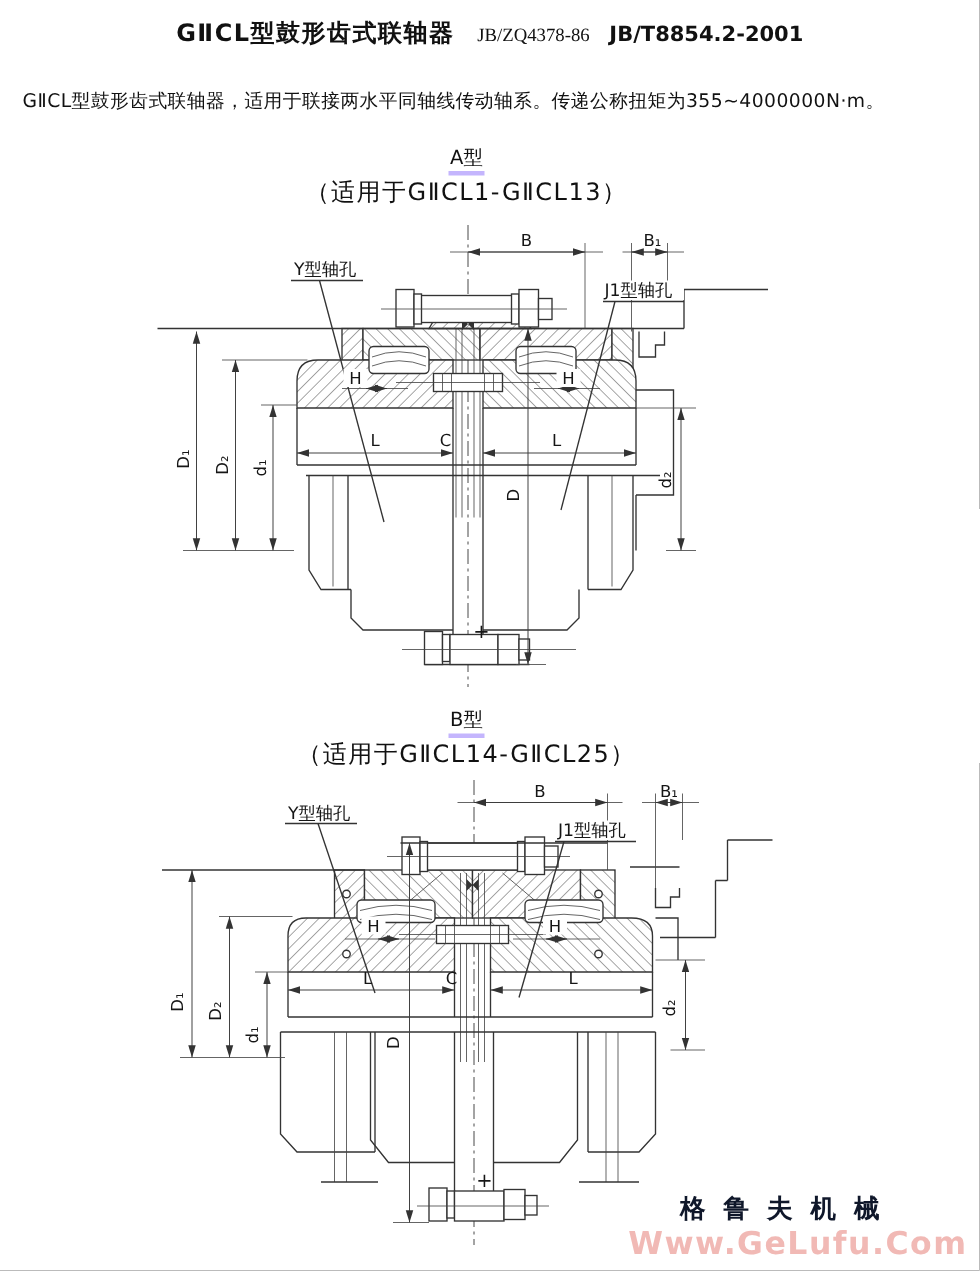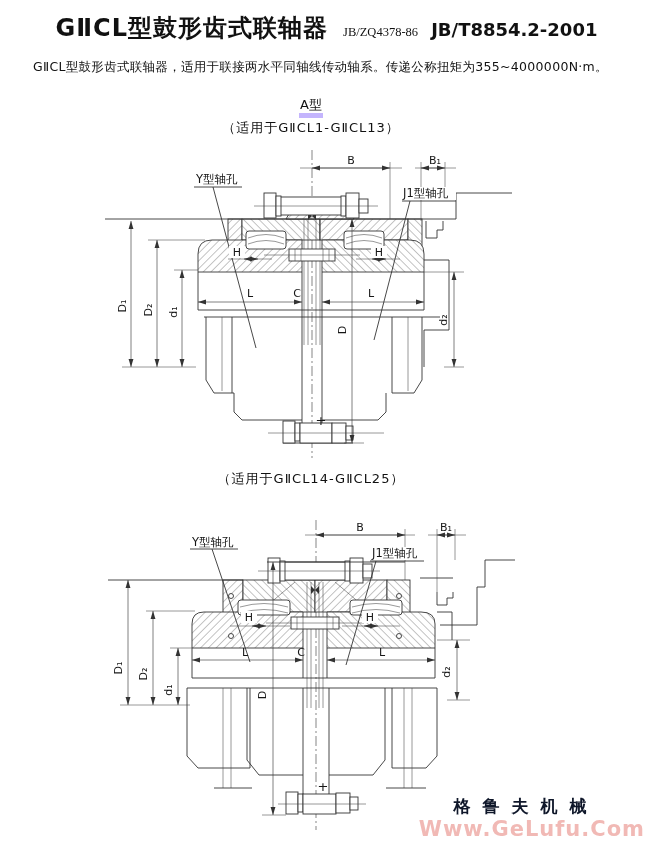--- a/index.html
+++ b/index.html
@@ -1,25 +1,25 @@
 <!DOCTYPE html>
 <html><head>
 <meta charset="utf-8">
 <style>
   html,body{margin:0;padding:0;background:#888;}
   .page{position:relative;width:653px;height:847px;background:#fff;overflow:hidden;
         font-family:"DejaVu Sans","Liberation Sans",sans-serif;color:#111;margin:0 auto;}
   .title-row{position:absolute;top:12px;left:0;width:653px;text-align:center;white-space:nowrap;}
-  .title-main{font-size:24px;font-weight:bold;letter-spacing:1px;}
+  .title-main{font-size:16px;font-weight:bold;letter-spacing:1px;}
   .title-std1{font-size:12.5px;font-weight:normal;margin-left:10px;font-family:Liberation Serif, serif;}
-  .title-std2{font-size:18px;font-weight:bold;margin-left:8px;}
-  .intro{position:absolute;top:58px;left:33px;width:604px;font-size:12.5px;line-height:1.45;letter-spacing:0.3px;}
+  .title-std2{font-size:14px;font-weight:bold;margin-left:8px;}
+  .intro{position:absolute;top:58px;left:15px;width:604px;font-size:12.5px;line-height:1.45;letter-spacing:0.3px;}
   .fig-head{position:absolute;left:0;width:622px;text-align:center;}
-  .fig-head .tl{display:inline-block;font-size:13px;border-bottom:5px solid #c4b5fd;padding:0 1px;line-height:1.25;}
-  .fig-head .rg{font-size:13px;letter-spacing:1px;margin-top:1px;}
+  .fig-head .tl{display:inline-block;font-size:13px;border-bottom:3px solid #c4b5fd;padding:0 1px;line-height:1.25;}
+  .fig-head .rg{font-size:16px;letter-spacing:1px;margin-top:1px;}
   #headA{top:94px;} #headB{top:469px;}
   svg{position:absolute;left:95px;}
   #figA{top:140px;} #figB{top:505px;}
   svg text{font-family:"DejaVu Sans","Liberation Sans",sans-serif;font-size:11px;fill:#161616;}
   svg text.cjk{font-size:11.5px;}
   svg text.rot{font-size:11px;}
   svg text.plus{font-size:13px;}
   .ln{stroke:#333;stroke-width:0.9;fill:none;}
   .tn{stroke:#444;stroke-width:0.55;fill:none;}
   .dm{stroke:#3c3c3c;stroke-width:0.65;fill:none;}
@@ -187,20 +187,21 @@
     <text x="371" y="297" text-anchor="middle">L</text>
     <text class="rot" transform="rotate(-90 126 306)" x="126" y="306" text-anchor="middle">D₁</text>
     <text class="rot" transform="rotate(-90 152 310)" x="152" y="310" text-anchor="middle">D₂</text>
     <text class="rot" transform="rotate(-90 177 312)" x="177" y="312" text-anchor="middle">d₁</text>
     <text class="rot" transform="rotate(-90 346 330)" x="346" y="330" text-anchor="middle">D</text>
     <text class="rot" transform="rotate(-90 447 320)" x="447" y="320" text-anchor="middle">d₂</text>
     <text x="321" y="425" text-anchor="middle" class="plus">+</text>
   </svg>
 
   <div class="fig-head" id="headB">
+    <div><span class="tl">B型</span></div>
     <div class="rg">（适用于GⅡCL14-GⅡCL25）</div>
   </div>
 
   <svg id="figB" width="470" height="342" viewBox="95 505 470 342">
 
     <path d="M316,520 V830" stroke="#333" stroke-width="0.6" stroke-dasharray="10 3 2 3" fill="none"></path>
 
     <g class="ln">
       <rect x="223" y="580" width="20" height="60" fill="url(#h1)"></rect>
       <rect x="243" y="580" width="72" height="32" fill="url(#h2)"></rect>

